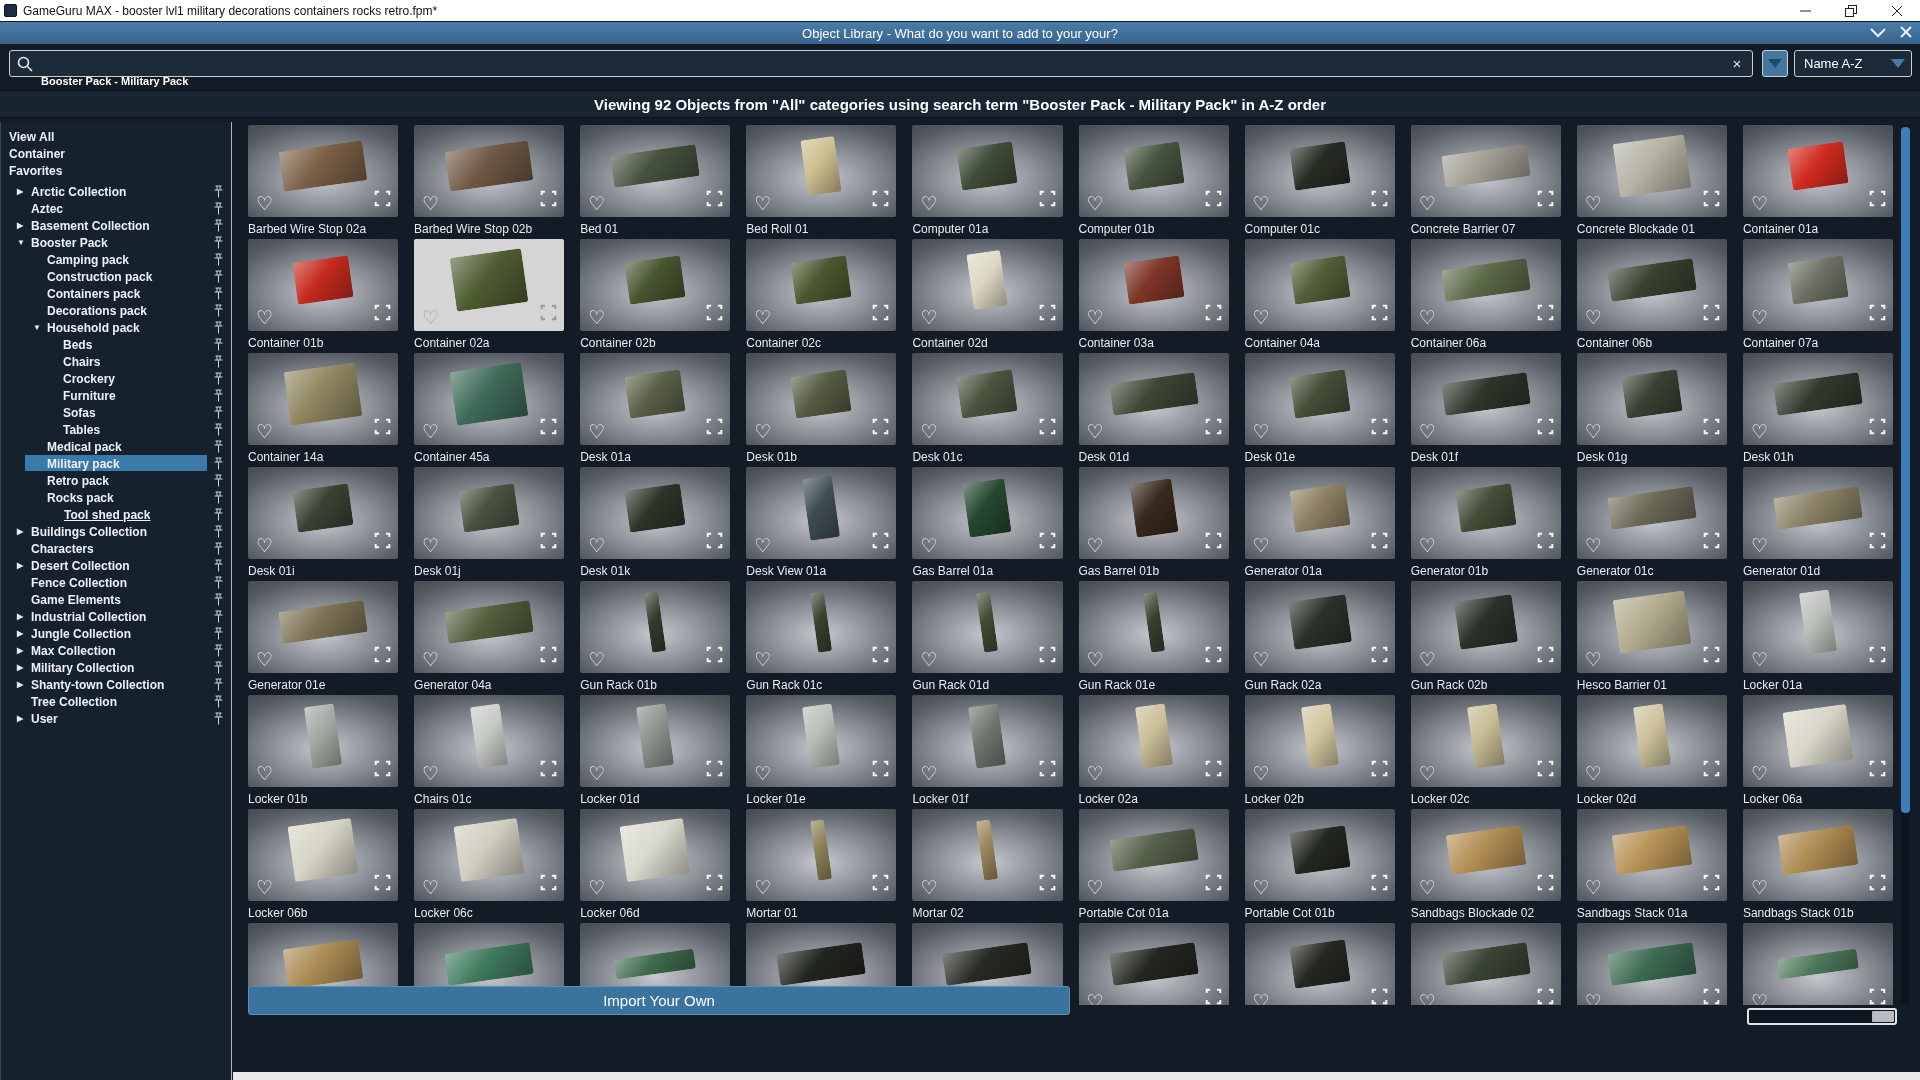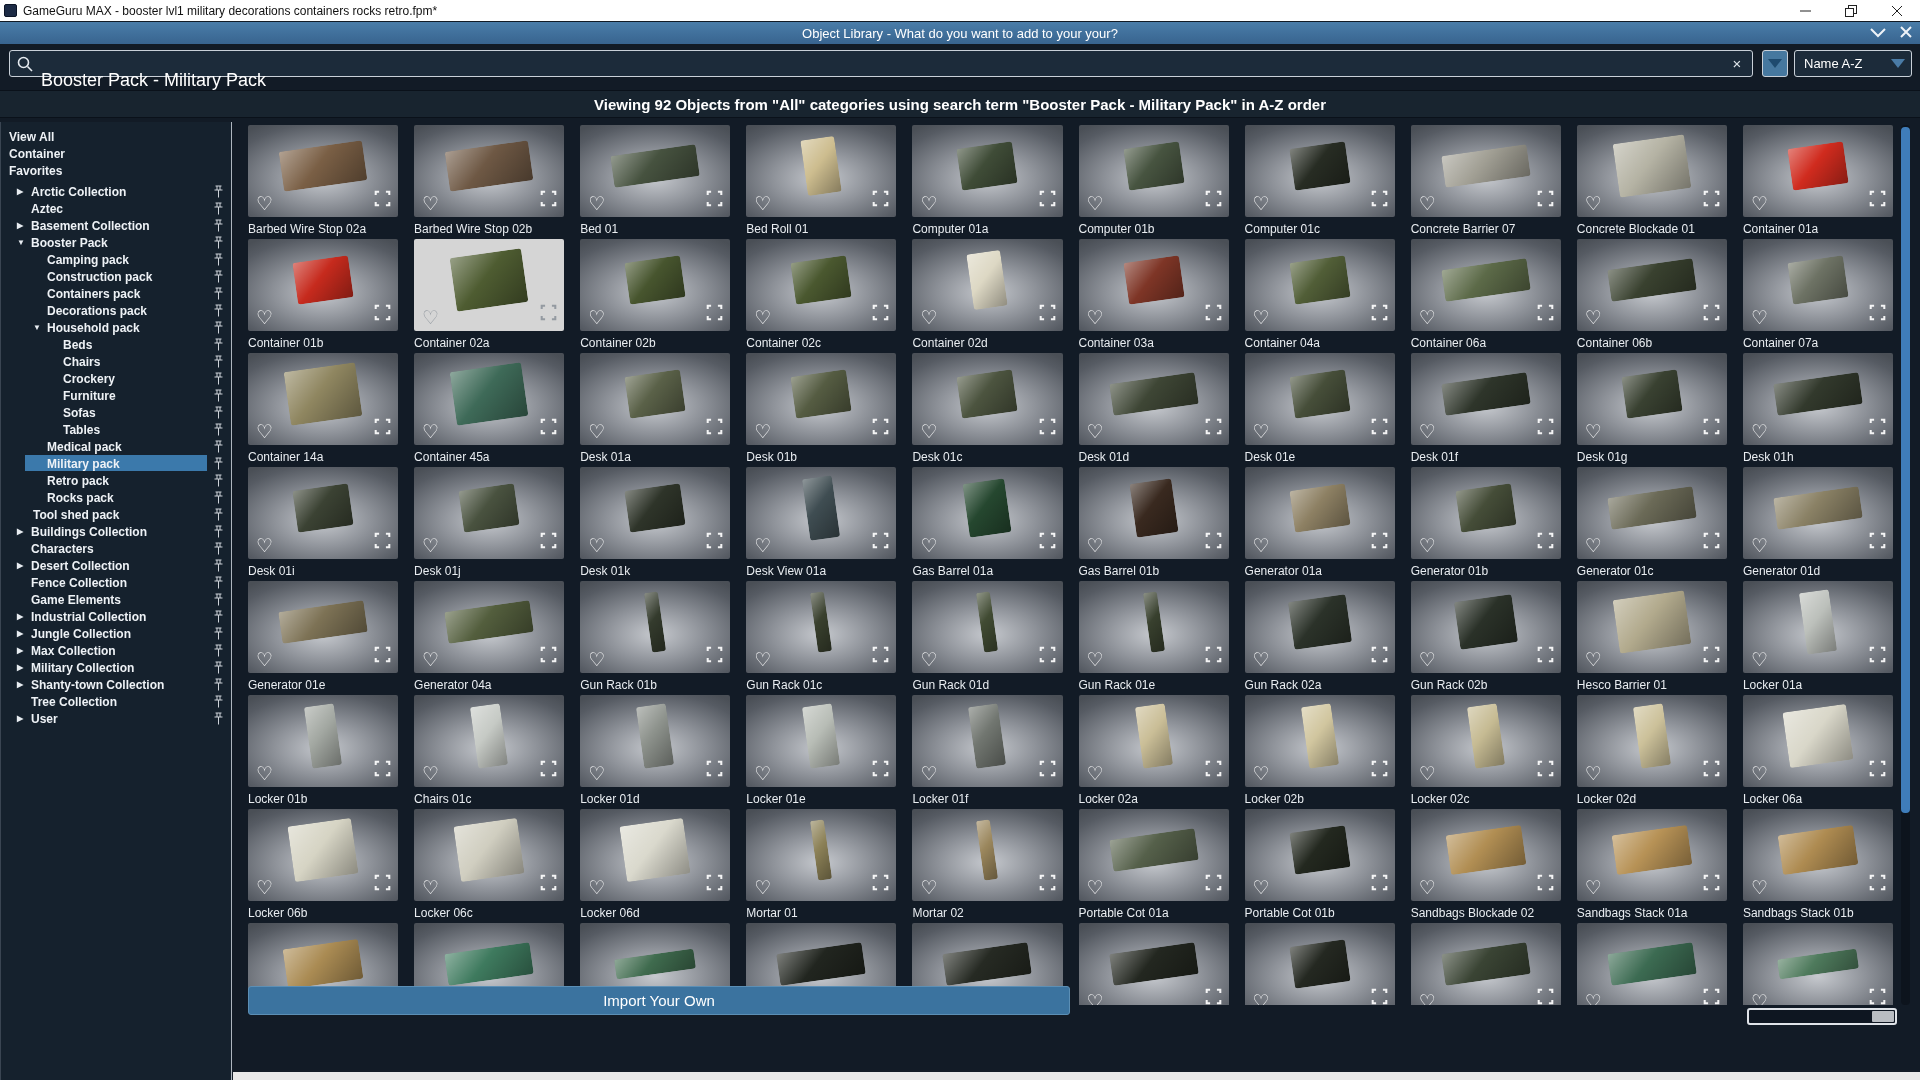--- a/index.html
+++ b/index.html
@@ -23,21 +23,21 @@
     color:#fff; font-size:13px; }
   .header-right { position:absolute; right:8px; top:0; height:22px; display:flex; gap:14px;
     align-items:center; color:#e8eef5; font-size:14px; }
 
   
   .searchrow { position:absolute; left:0; top:44px; width:1920px; height:38px; }
   .search-box { position:absolute; left:9px; top:6px; width:1744px; height:27px; background:#1c2b3a;
     border:1px solid #c9d0d8; border-radius:3px; display:flex; align-items:center; color:#fff; }
   .search-box svg { margin:0 8px 0 7px; }
   .search-input { flex:1; background:transparent; border:none; outline:none; color:#fff;
-    font-size:18px; font-weight:normal; font-family:"Liberation Sans",sans-serif;margin-top:34px; }
+    font-size:11px; font-weight:bold; font-family:"Liberation Sans",sans-serif;margin-top:34px; }
   .search-clear { width:30px; text-align:center; color:#dfe5ea; font-size:15px; cursor:default; }
   .drop-btn { position:absolute; left:1762px; top:6px; width:26px; height:27px; background:#46789f;
     border:1px solid #c9d0d8; border-radius:3px; display:flex; align-items:center; justify-content:center; }
   .tri { width:0; height:0; border-left:7px solid transparent; border-right:7px solid transparent;
     border-top:9px solid #1e4a6e; }
   .sort-select { position:absolute; left:1794px; top:6px; width:118px; height:27px; background:#1c2b3a;
     border:1px solid #c9d0d8; border-radius:3px; display:flex; align-items:center; color:#fff;
     font-size:13px; padding-left:9px; }
   .sort-select .tri { margin-left:auto; margin-right:6px; border-top-color:#4a7ba6; }
 
@@ -293,21 +293,21 @@
             <path d="M1.5 1 H7.5 M3 1 V5 M6 1 V5 M0.5 5 H8.5 M4.5 5 V12.5"></path>
           </svg></span>
       </div>
       <div class="side-item">
         <span class="lbl" style="margin-left: 46px;">Rocks pack</span>
         <span class="pin"><svg width="9" height="13" viewBox="0 0 9 13" fill="none" stroke="#cfd4da" stroke-width="1">
             <path d="M1.5 1 H7.5 M3 1 V5 M6 1 V5 M0.5 5 H8.5 M4.5 5 V12.5"></path>
           </svg></span>
       </div>
       <div class="side-item">
-        <span class="lbl" style="margin-left: 32px;">Tool shed pack</span>
+        <span class="lbl" style="margin-left: 63px; text-decoration: underline;">Tool shed pack</span>
         <span class="pin"><svg width="9" height="13" viewBox="0 0 9 13" fill="none" stroke="#cfd4da" stroke-width="1">
             <path d="M1.5 1 H7.5 M3 1 V5 M6 1 V5 M0.5 5 H8.5 M4.5 5 V12.5"></path>
           </svg></span>
       </div>
       <div class="side-item">
         <span class="arrow" style="left: 16px;">▶</span>
         <span class="lbl" style="margin-left: 30px;">Buildings Collection</span>
         <span class="pin"><svg width="9" height="13" viewBox="0 0 9 13" fill="none" stroke="#cfd4da" stroke-width="1">
             <path d="M1.5 1 H7.5 M3 1 V5 M6 1 V5 M0.5 5 H8.5 M4.5 5 V12.5"></path>
           </svg></span>

